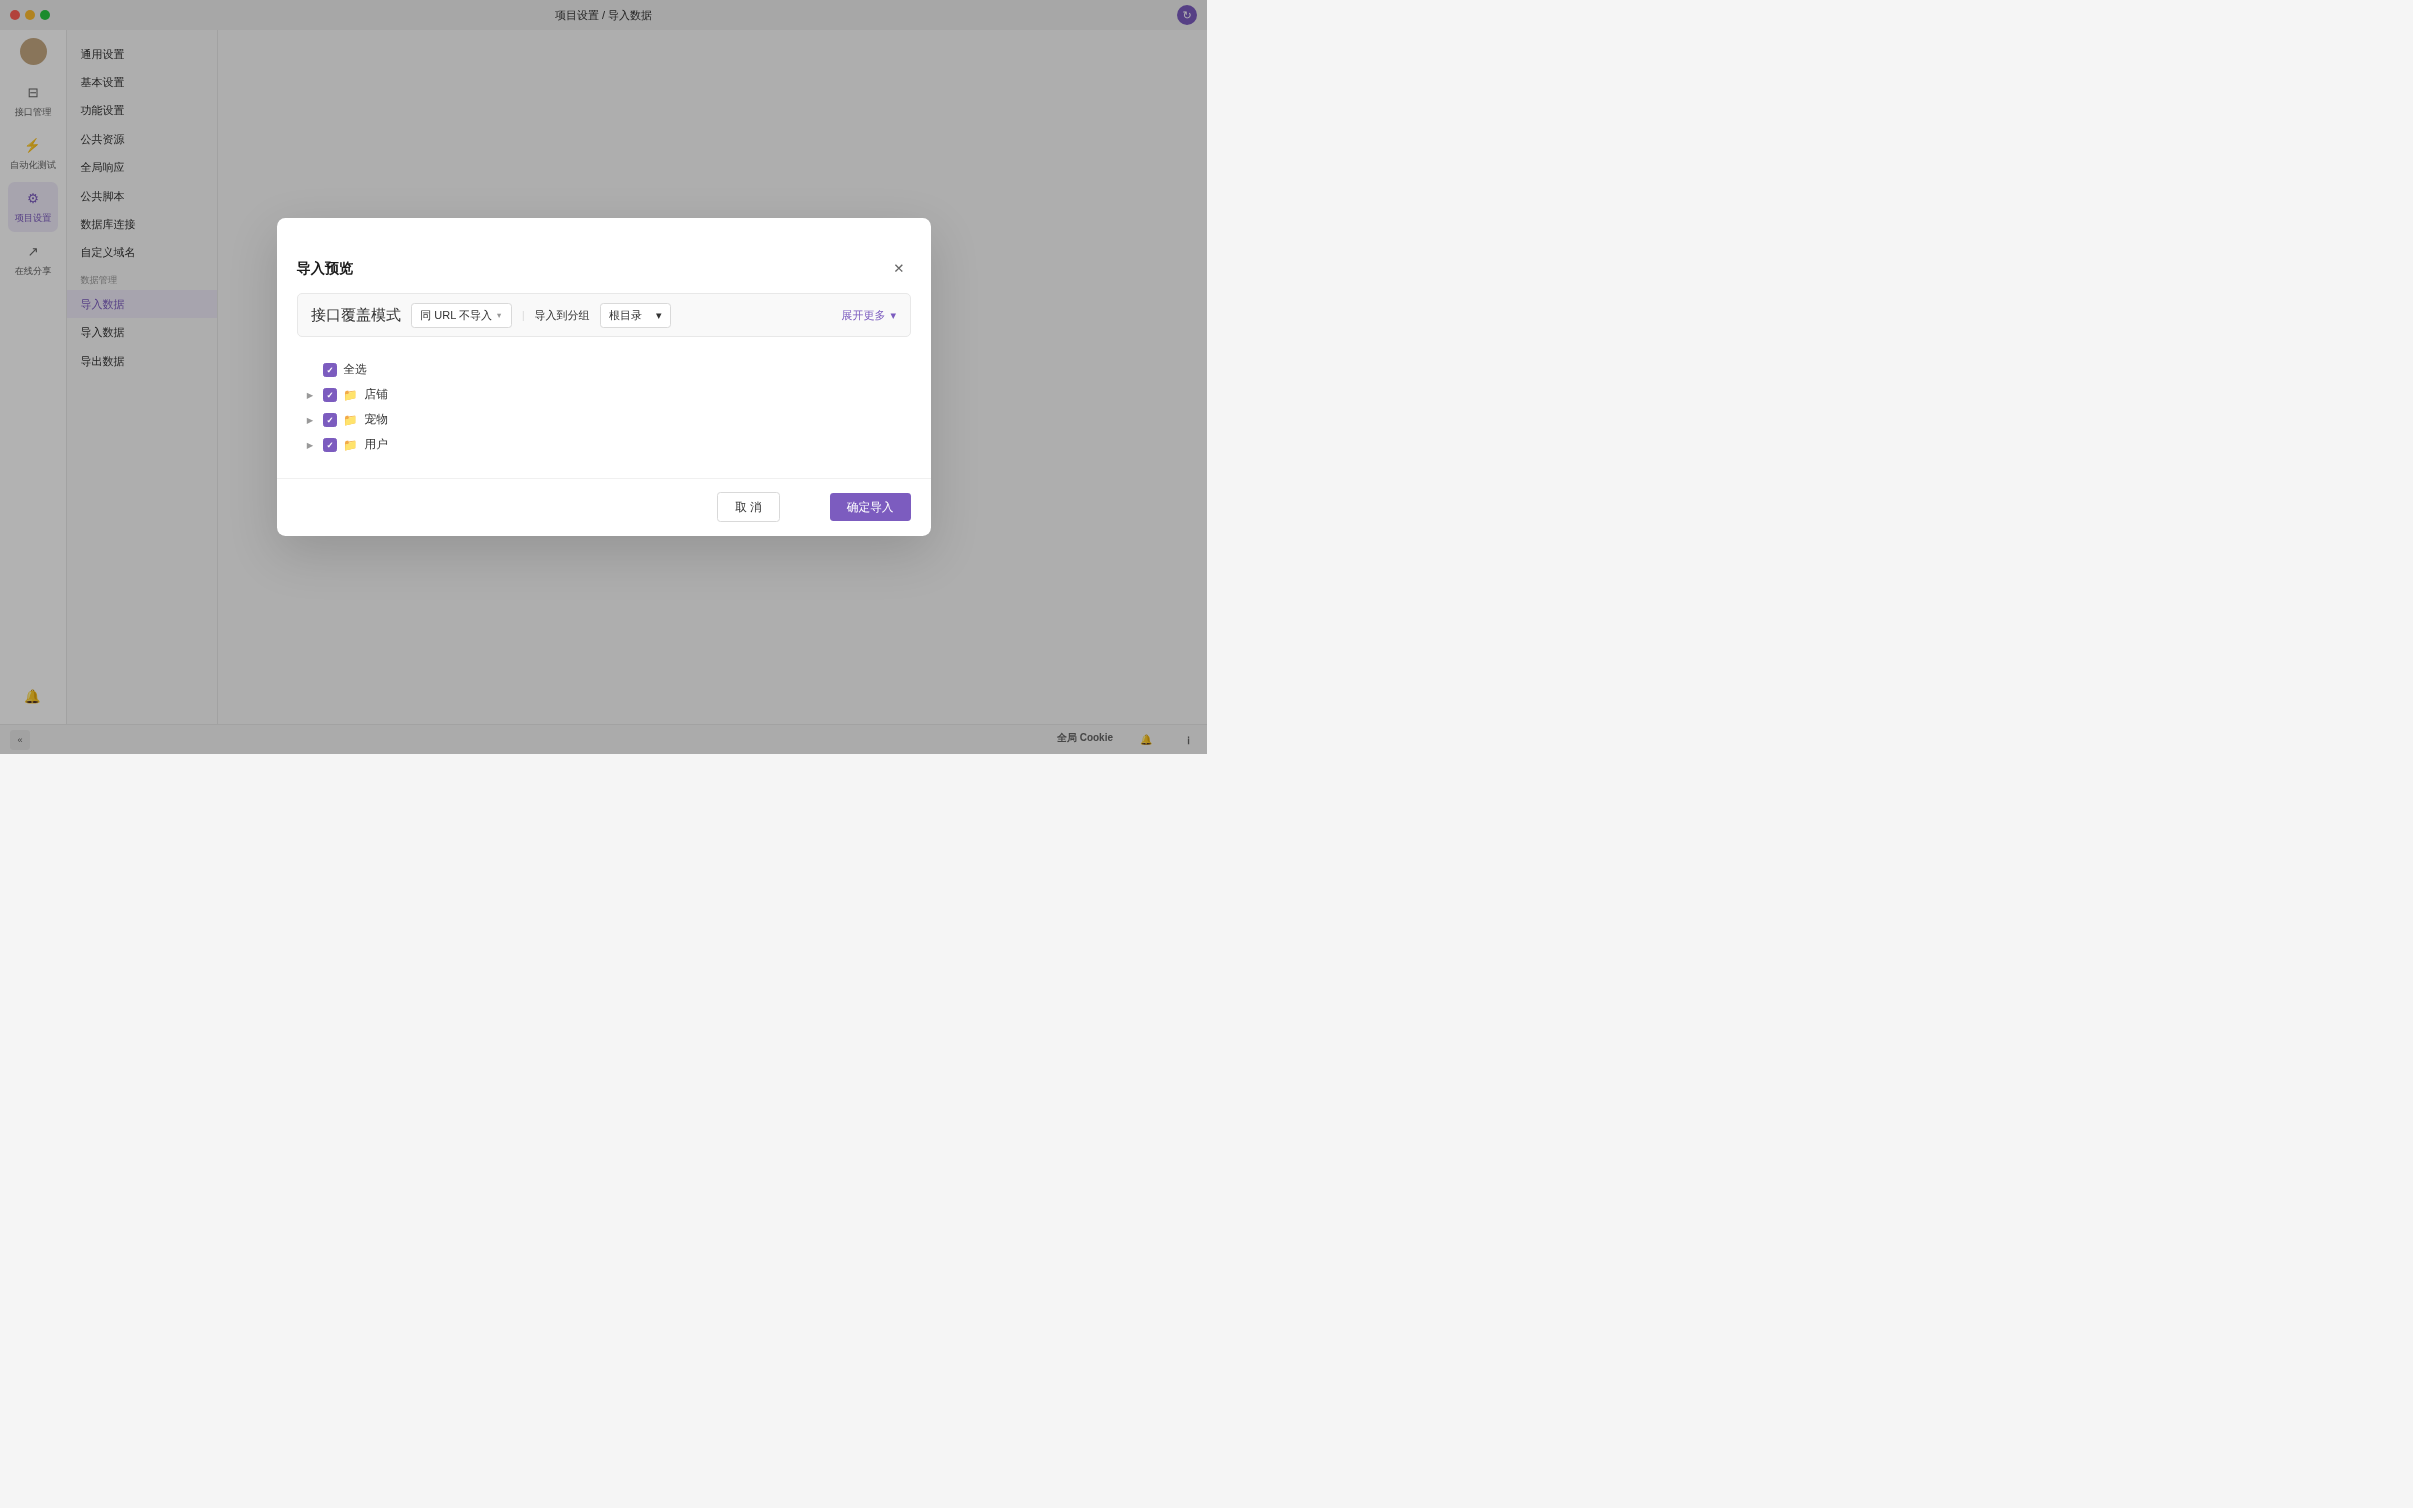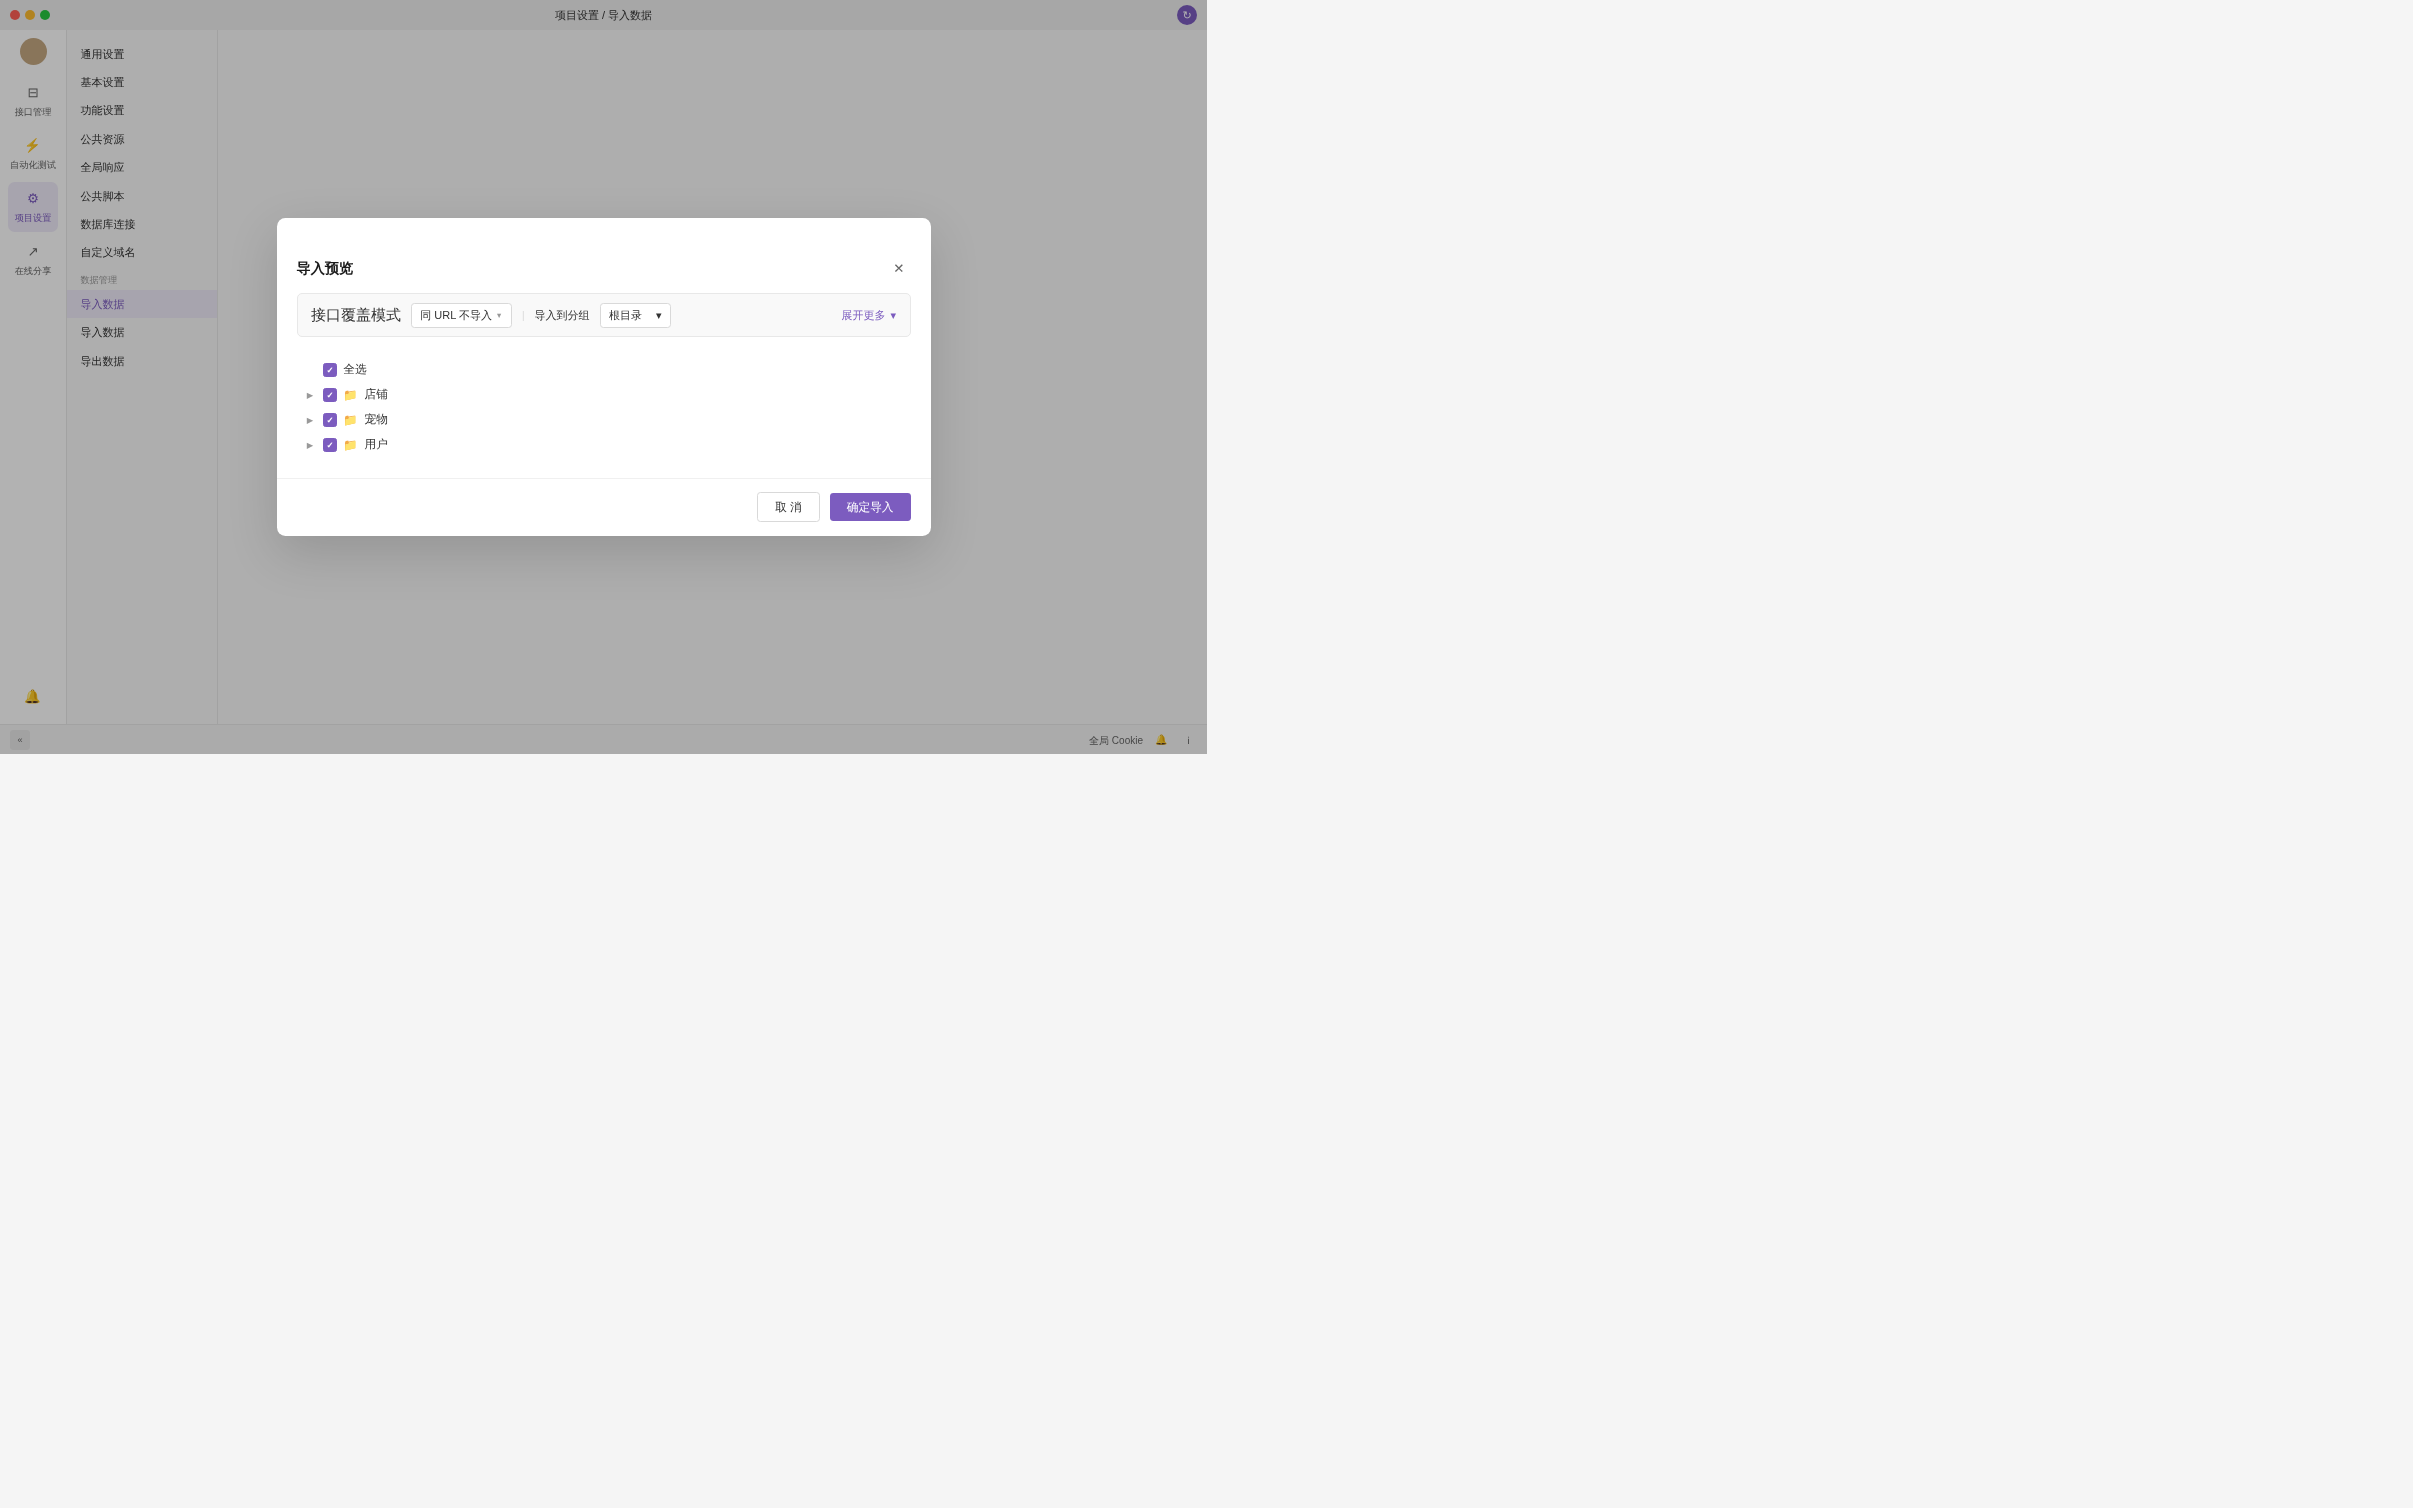--- a/index.html
+++ b/index.html
@@ -359,20 +359,21 @@
       cursor: pointer;
     }
     .btn-confirm {
       padding: 6.7px 17px;
       border: none;
       border-radius: 3.4px;
       background: #7c5cbf;
       font-size: 11.7px;
       color: #fff;
       cursor: pointer;
+      margin-left: 40px;
     }
 
     
     .bottom-bar {
       position: absolute;
       bottom: 0; left: 0; right: 0;
       height: 30px;
       background: #f5f5f5;
       border-top: 0.8px solid #e8e8e8;
       display: flex;
@@ -388,22 +389,23 @@
       display: flex; align-items: center; justify-content: center;
       background: #e8e8e8;
       border-radius: 3.4px;
       cursor: pointer;
       font-size: 9.2px;
       color: #666;
     }
     .bottom-bar-right {
       margin-left: auto;
       display: flex;
-      align-items: flex-end;
-      gap: 10px;
+      align-items: flex-start;
+      gap: 25px;
+      font-weight: bold;
     }
     .bottom-bar-icon {
       width: 17px; height: 17px;
       display: flex; align-items: center; justify-content: center;
       cursor: pointer;
       color: #666;
     }
   </style>
 </head>
 <body>

